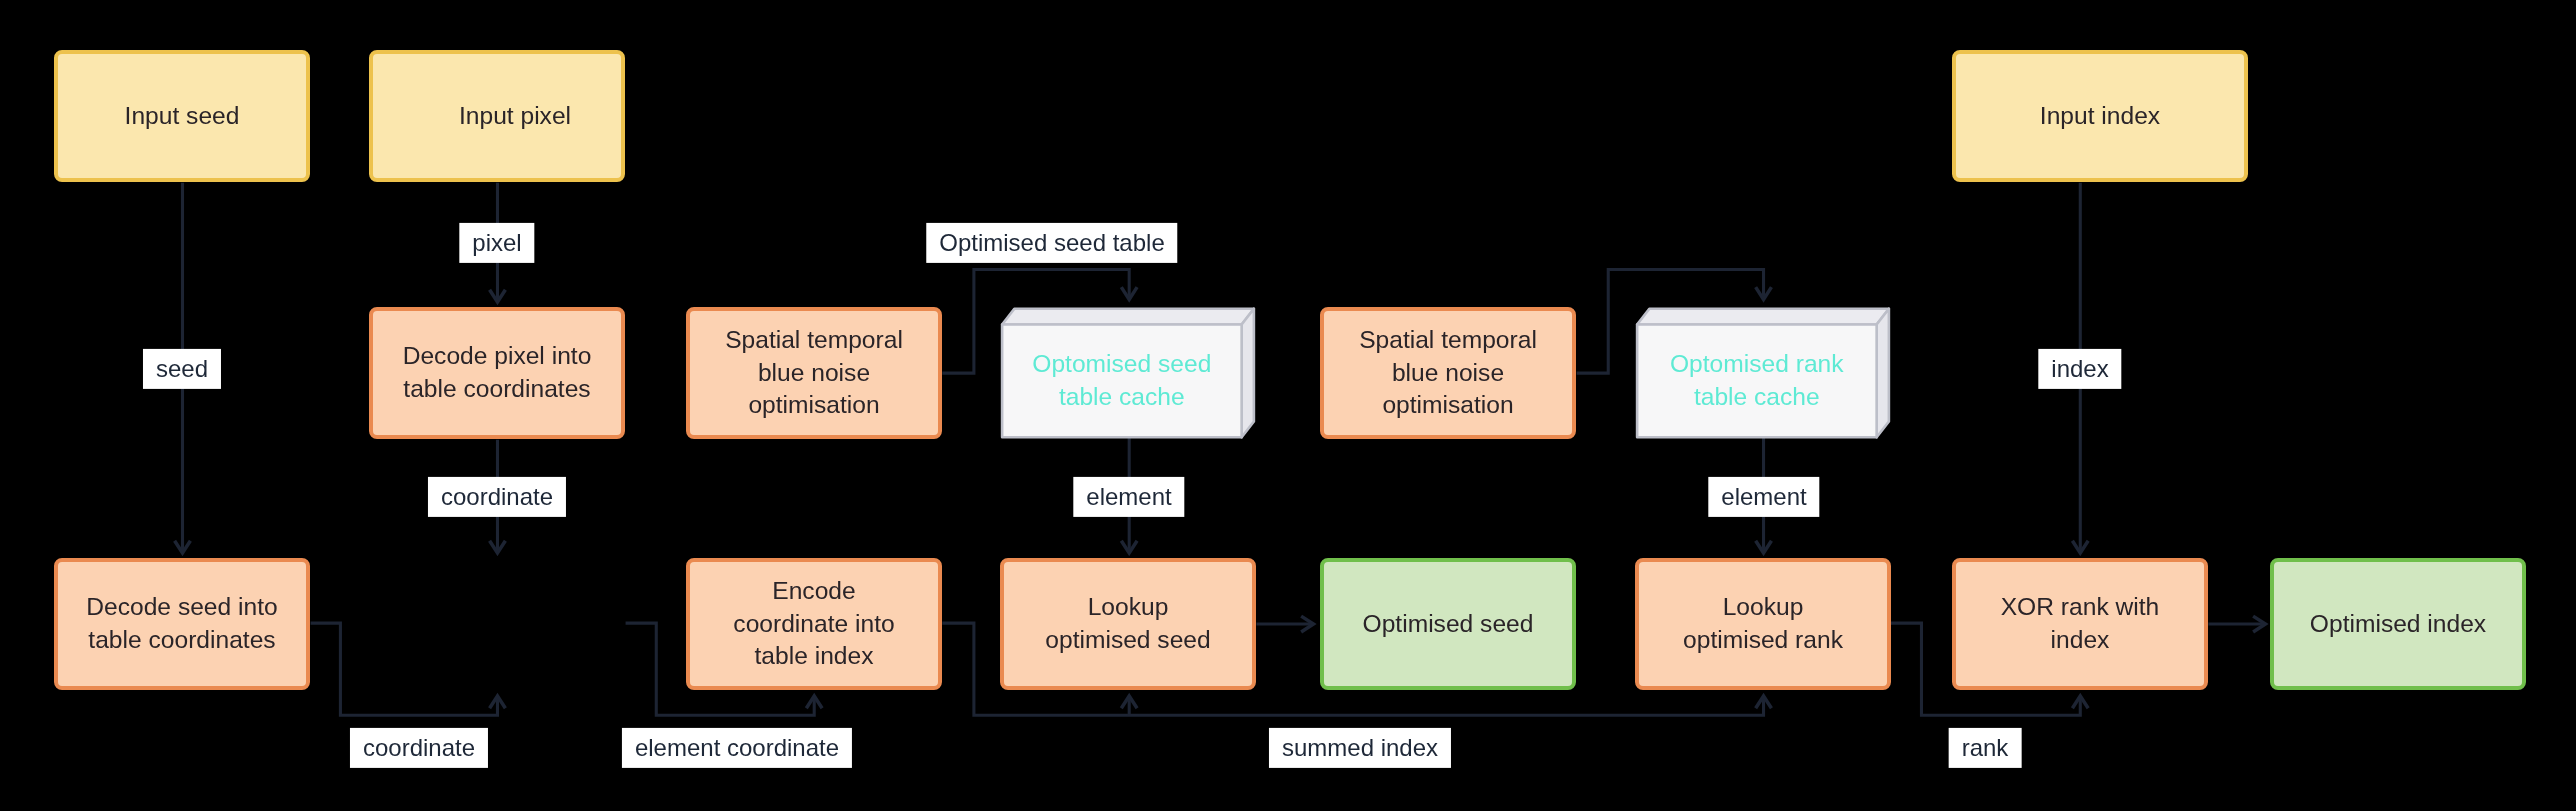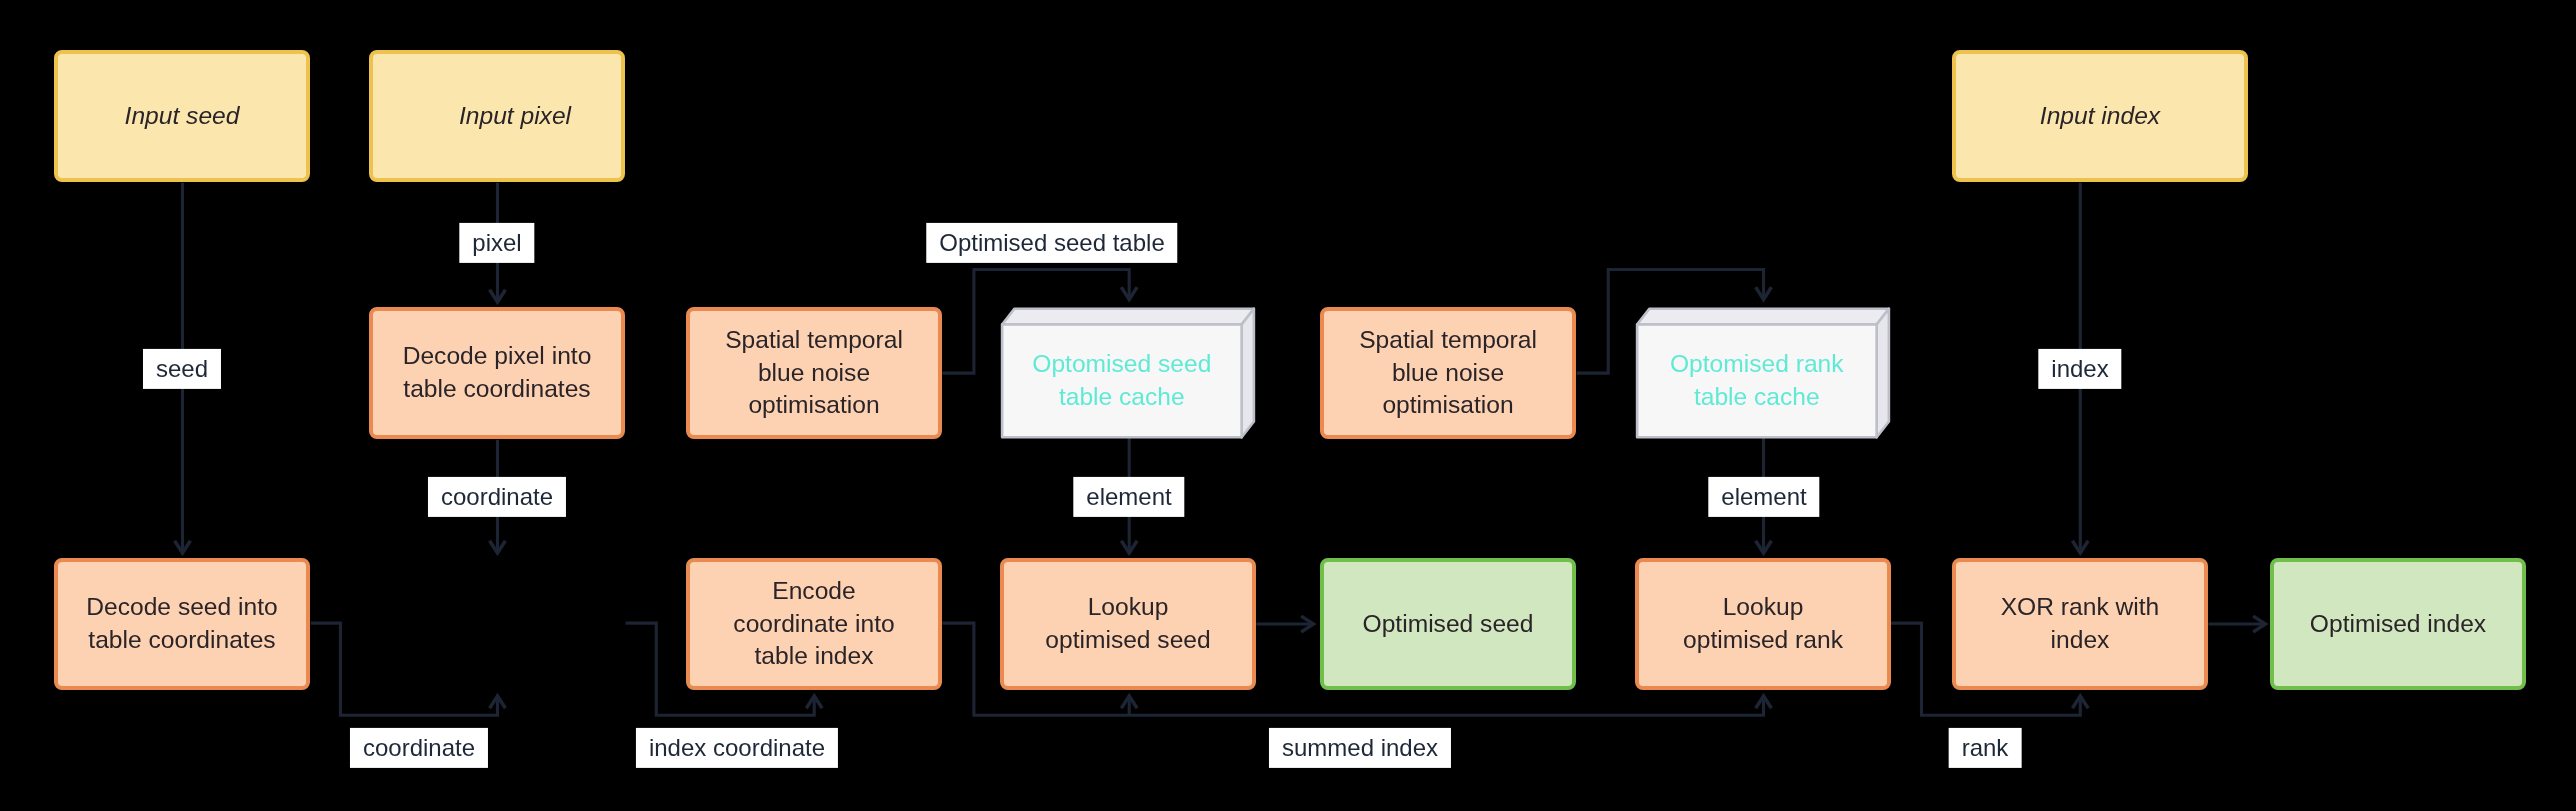--- a/index.html
+++ b/index.html
@@ -14,21 +14,21 @@
   .node{
     position:absolute;
     box-sizing:border-box;
     display:flex;align-items:center;justify-content:center;
     text-align:center;
     font-size:24.6px;line-height:1.34;font-weight:500;
     white-space:pre-line;
     z-index:3;
   }
   .node.rect{border-radius:8px;border:4.4px solid;}
-  .node.yellow{background:#fbe7ae;border-color:#edc24d;color:#2a2428;font-style:italic;}
+  .node.yellow{background:#fbe7ae;border-color:#edc24d;color:#2a2428;}
   .node.orange{background:#fcd2b2;border-color:#ea8a50;color:#2a2428;}
   .node.green{background:#d1e7c0;border-color:#70bf4b;color:#2a2428;}
   .node.cache{background:transparent;border:none;color:#5eead4;}
   .cache-svg{position:absolute;left:0;top:0;}
   .cache-label{
     position:absolute;left:1.8px;top:17.5px;width:240px;height:113px;
     display:flex;align-items:center;justify-content:center;
     text-align:center;white-space:pre-line;
   }
   .chip{
@@ -69,21 +69,21 @@
       <polyline points="2517,711 2582,711" fill="none" stroke="#1d2433" stroke-width="3.5" marker-end="url(#arrowhead)"></polyline>
     </svg>
     <div class="chip" style="left: 497px; top: 243px;">pixel</div>
     <div class="chip" style="left: 1052px; top: 243px;">Optimised seed table</div>
     <div class="chip" style="left: 182px; top: 369px;">seed</div>
     <div class="chip" style="left: 2080px; top: 369px;">index</div>
     <div class="chip" style="left: 497px; top: 497px;">coordinate</div>
     <div class="chip" style="left: 1129px; top: 497px;">element</div>
     <div class="chip" style="left: 1764px; top: 497px;">element</div>
     <div class="chip" style="left: 419px; top: 748px;">coordinate</div>
-    <div class="chip" style="left: 737px; top: 748px;">index coordinate</div>
+    <div class="chip" style="left: 737px; top: 748px;">element coordinate</div>
     <div class="chip" style="left: 1360px; top: 748px;">summed index</div>
     <div class="chip" style="left: 1985px; top: 748px;">rank</div>
     <div class="node rect yellow" style="left: 54px; top: 50px; width: 256px; height: 132px;">Input seed</div>
     <div class="node rect yellow" style="left: 369px; top: 50px; width: 256px; height: 132px; padding-left: 36px;">Input pixel</div>
     <div class="node rect yellow" style="left: 1952px; top: 50px; width: 296px; height: 132px;">Input index</div>
     <div class="node rect orange" style="left: 369px; top: 307px; width: 256px; height: 132px;">Decode pixel into
 table coordinates</div>
     <div class="node rect orange" style="left: 686px; top: 307px; width: 256px; height: 132px;">Spatial temporal
 blue noise
 optimisation</div>

